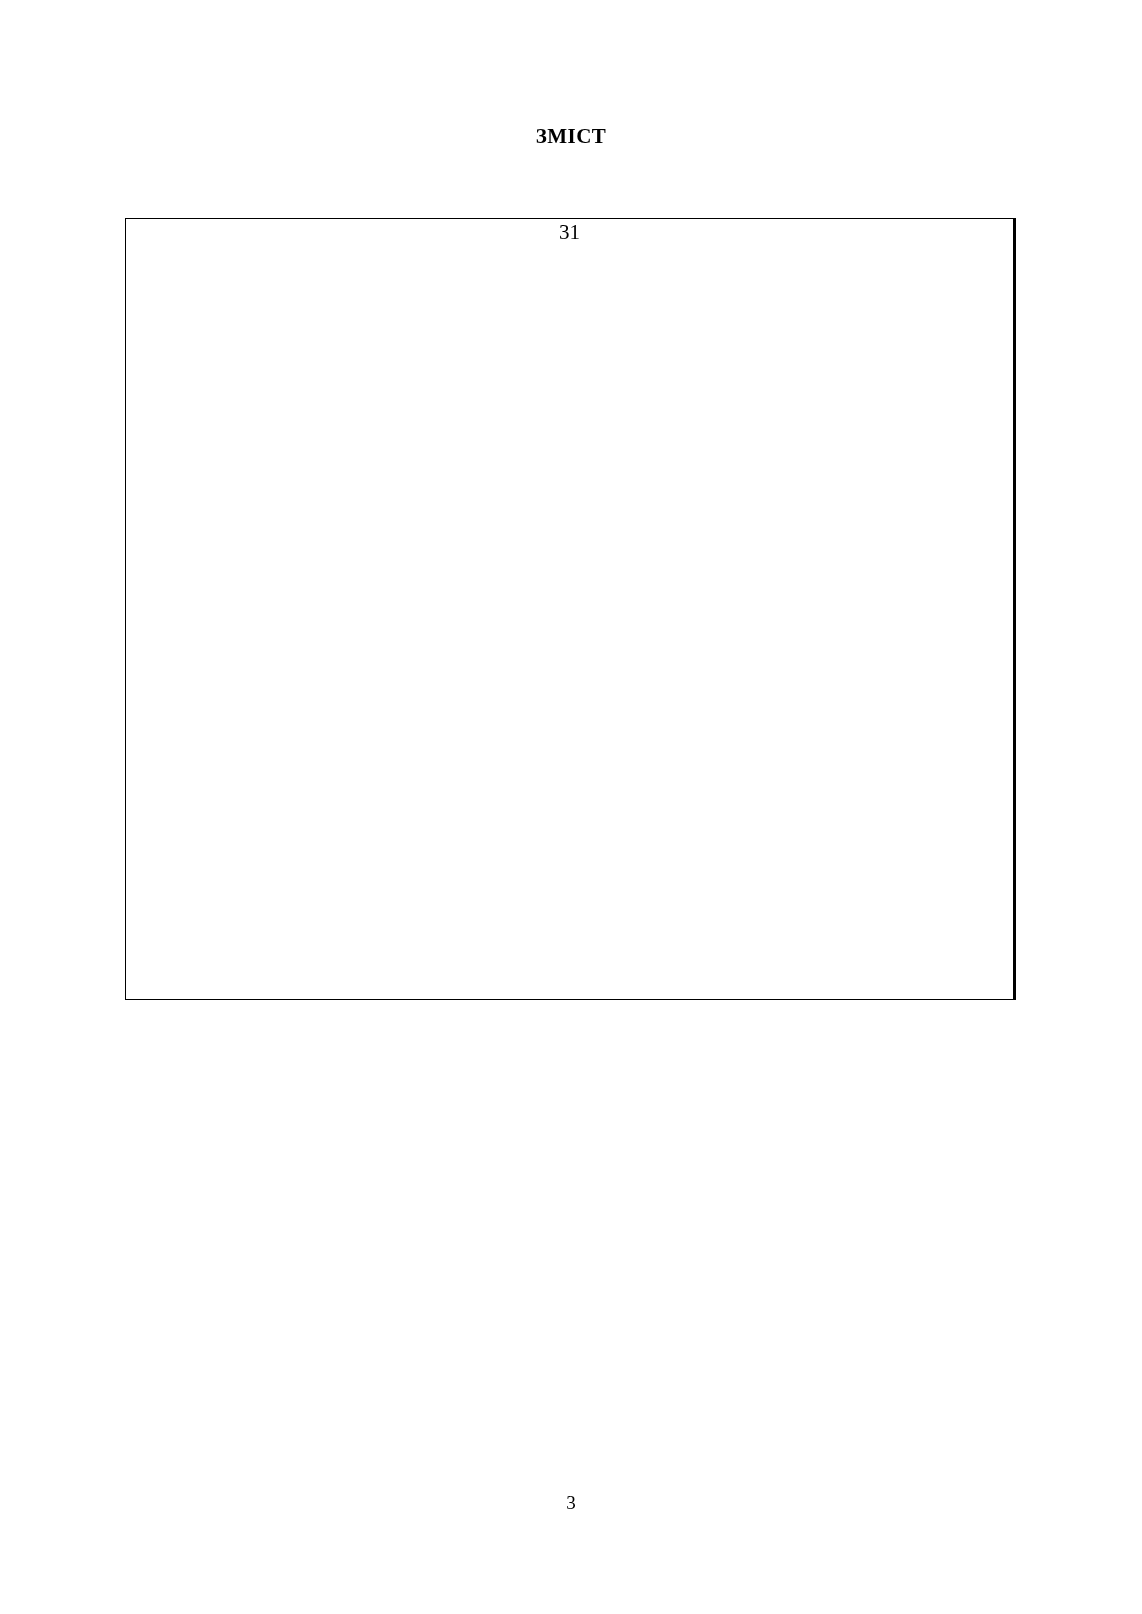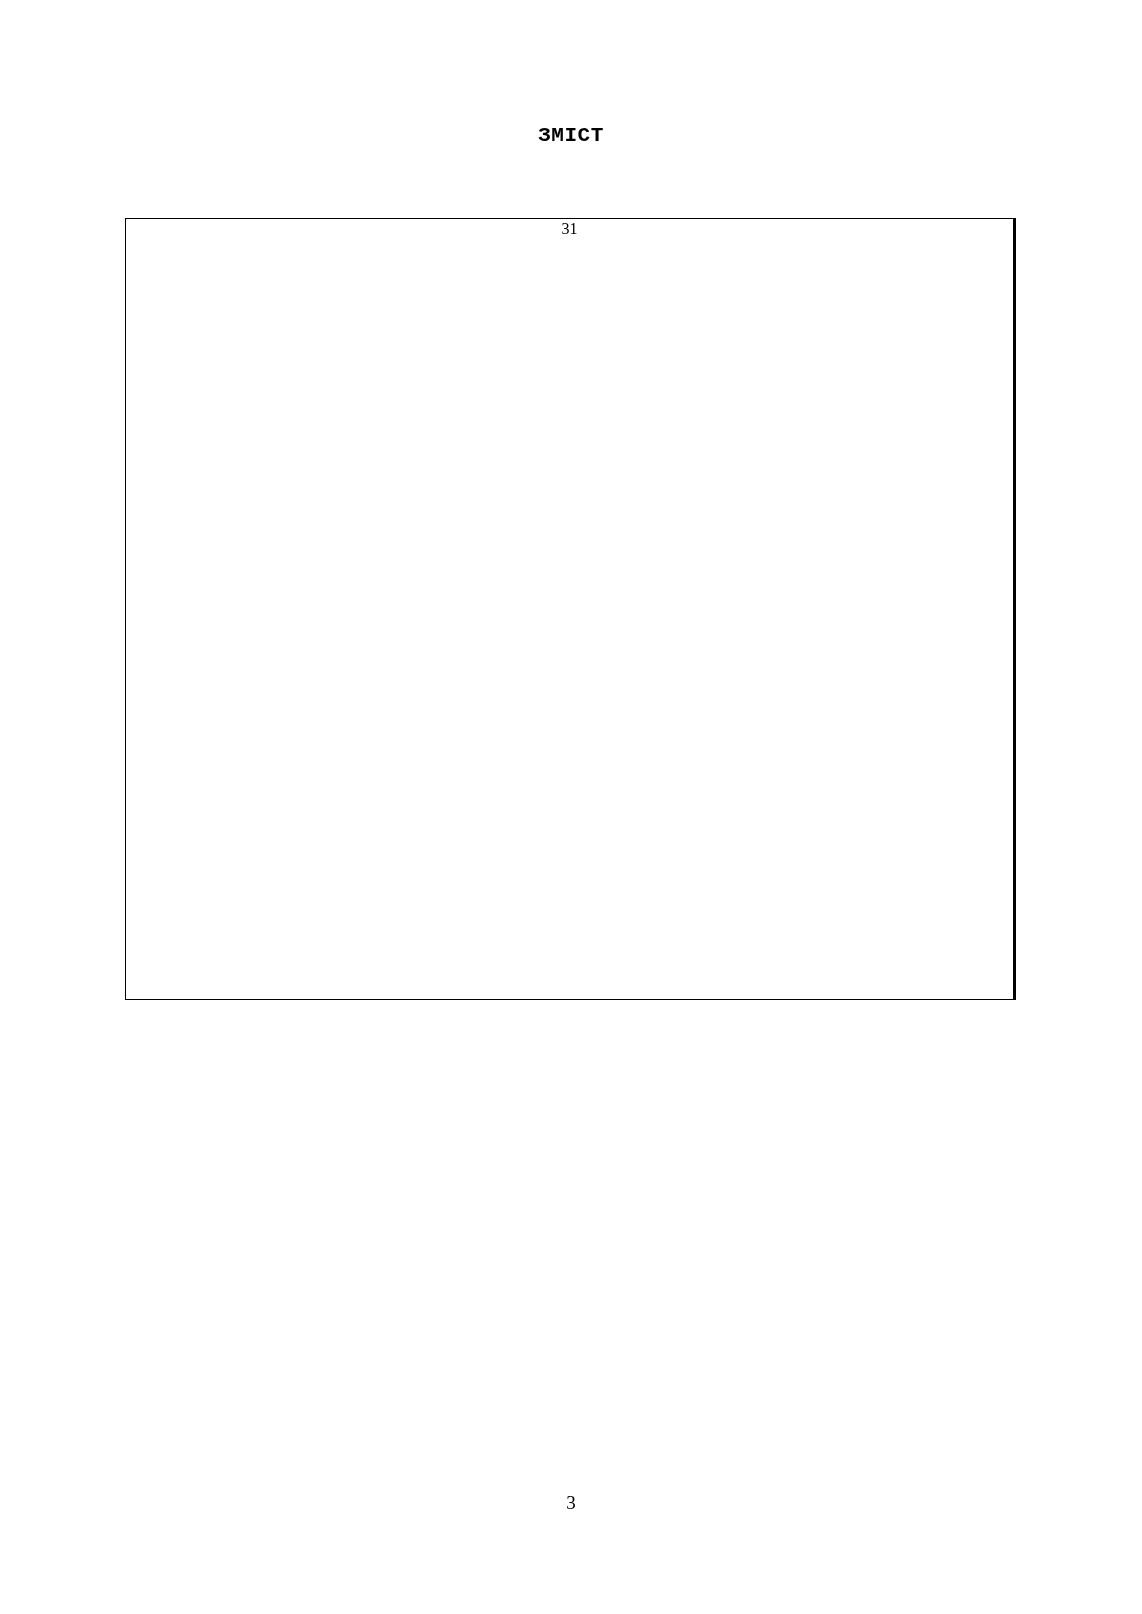--- a/index.html
+++ b/index.html
@@ -25,21 +25,21 @@
 
   .doc-title {
     position: absolute;
     top: 124px;
     left: 0;
     width: 1142px;
     text-align: center;
     font-size: 21px;
     font-weight: bold;
     letter-spacing: 0.5px;
-    font-family: Liberation Mono, monospace;
+    font-family: Liberation Serif, serif;
   }
 
   .toc-wrap {
     position: absolute;
     top: 218px;
     left: 125px;
     width: 889px;
   }
 
   table.toc {
@@ -67,21 +67,21 @@
 
   td.num {
     text-align: center;
     font-size: 17.5px;
     padding: 2px 2px;
     white-space: nowrap;
   }
 
   td.page {
     text-align: center;
-    font-size: 16px;
+    font-size: 21px;
     padding: 2px 2px;
     white-space: nowrap;
   }
 
   td.title {
     padding: 3px 6px 4px 8px;
     text-align: left;
   }
 
   td.title.justify > .txt {

